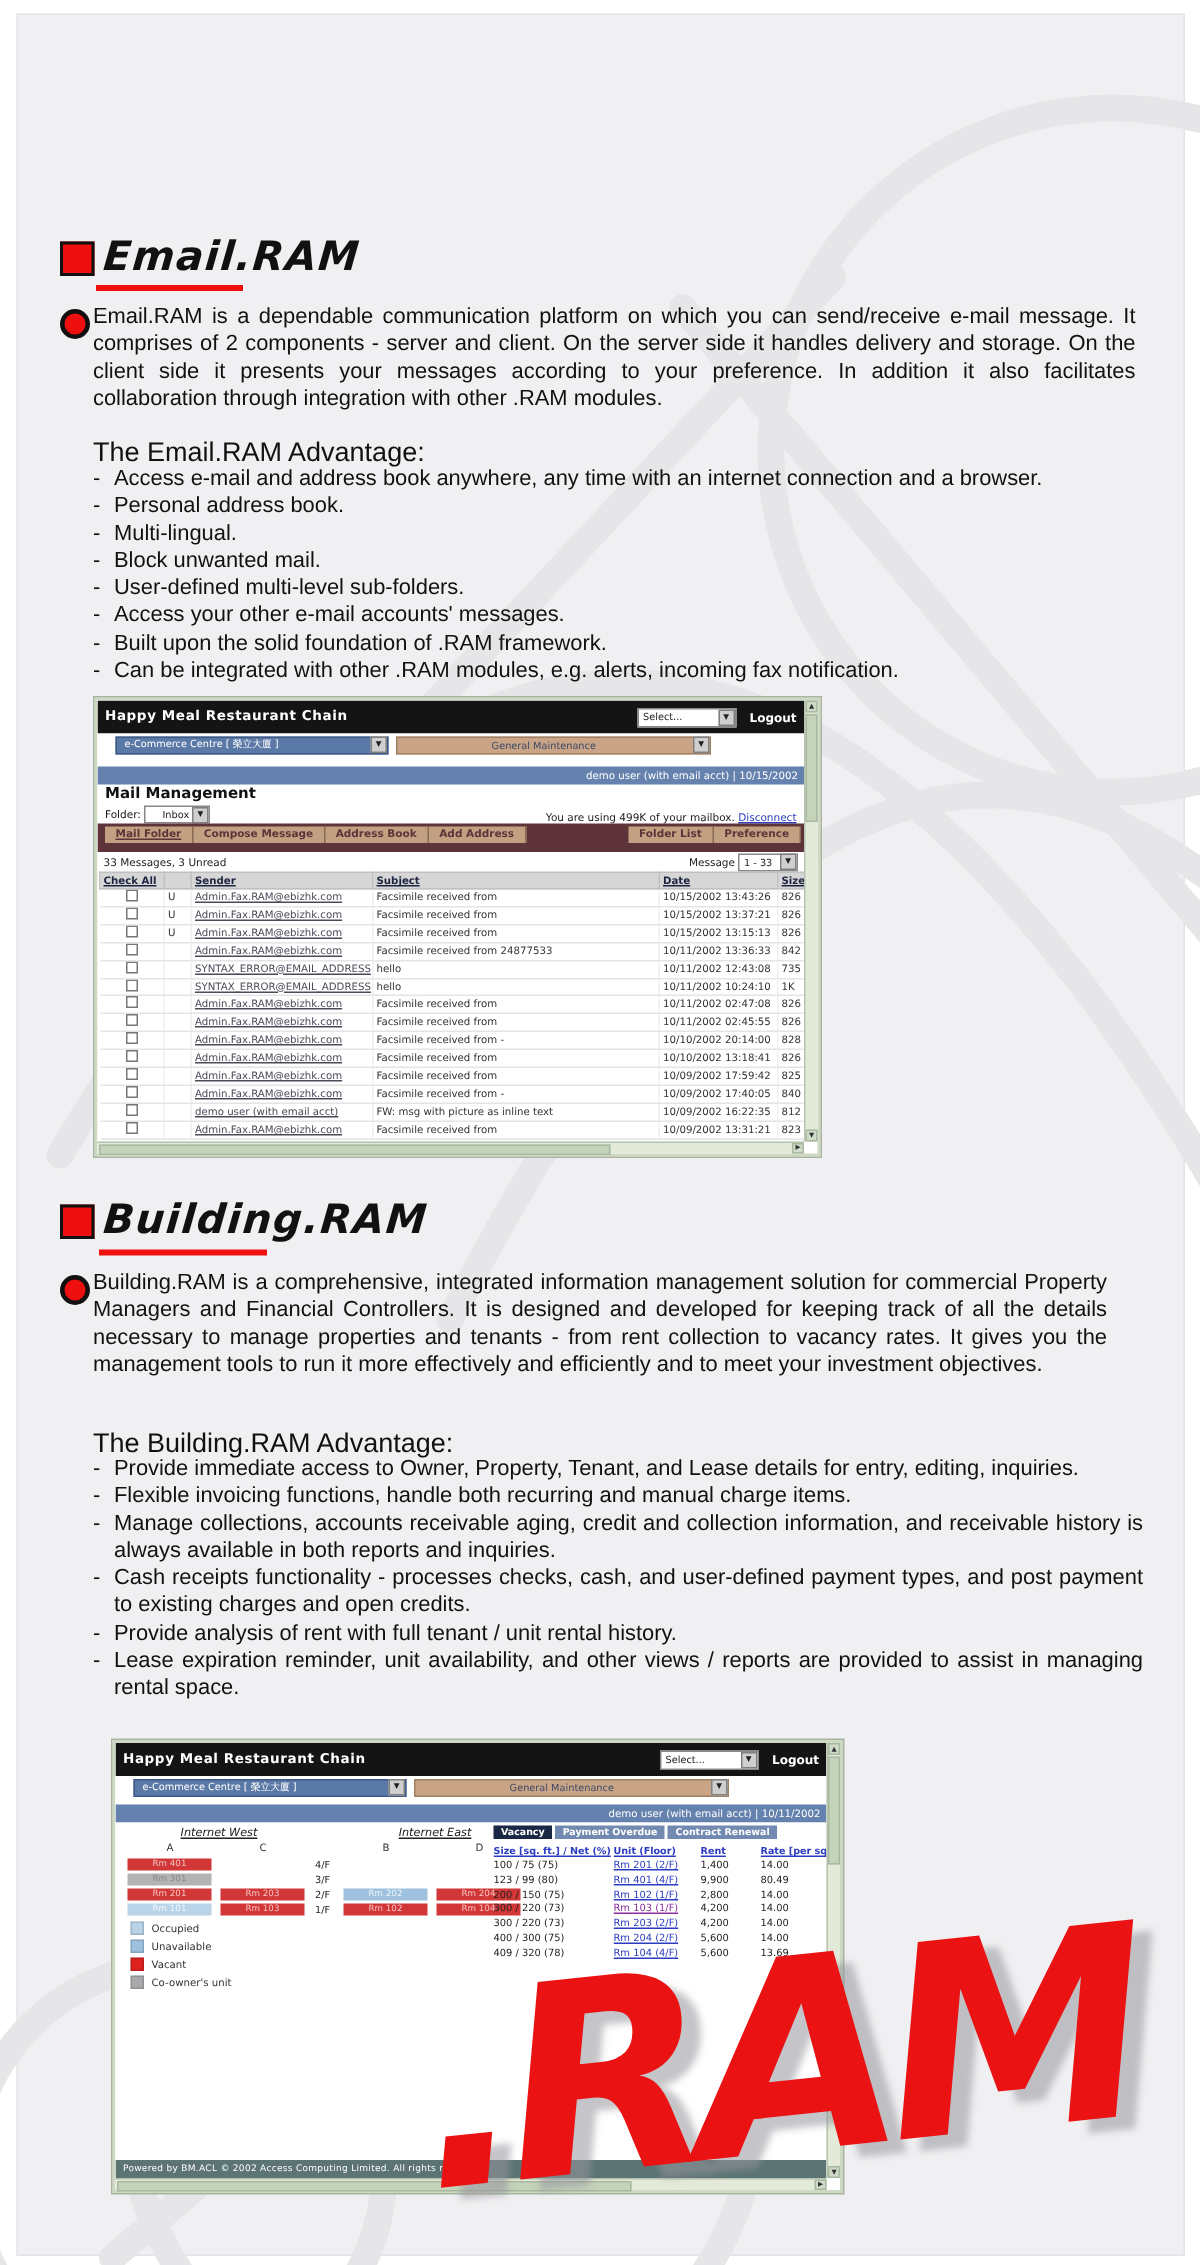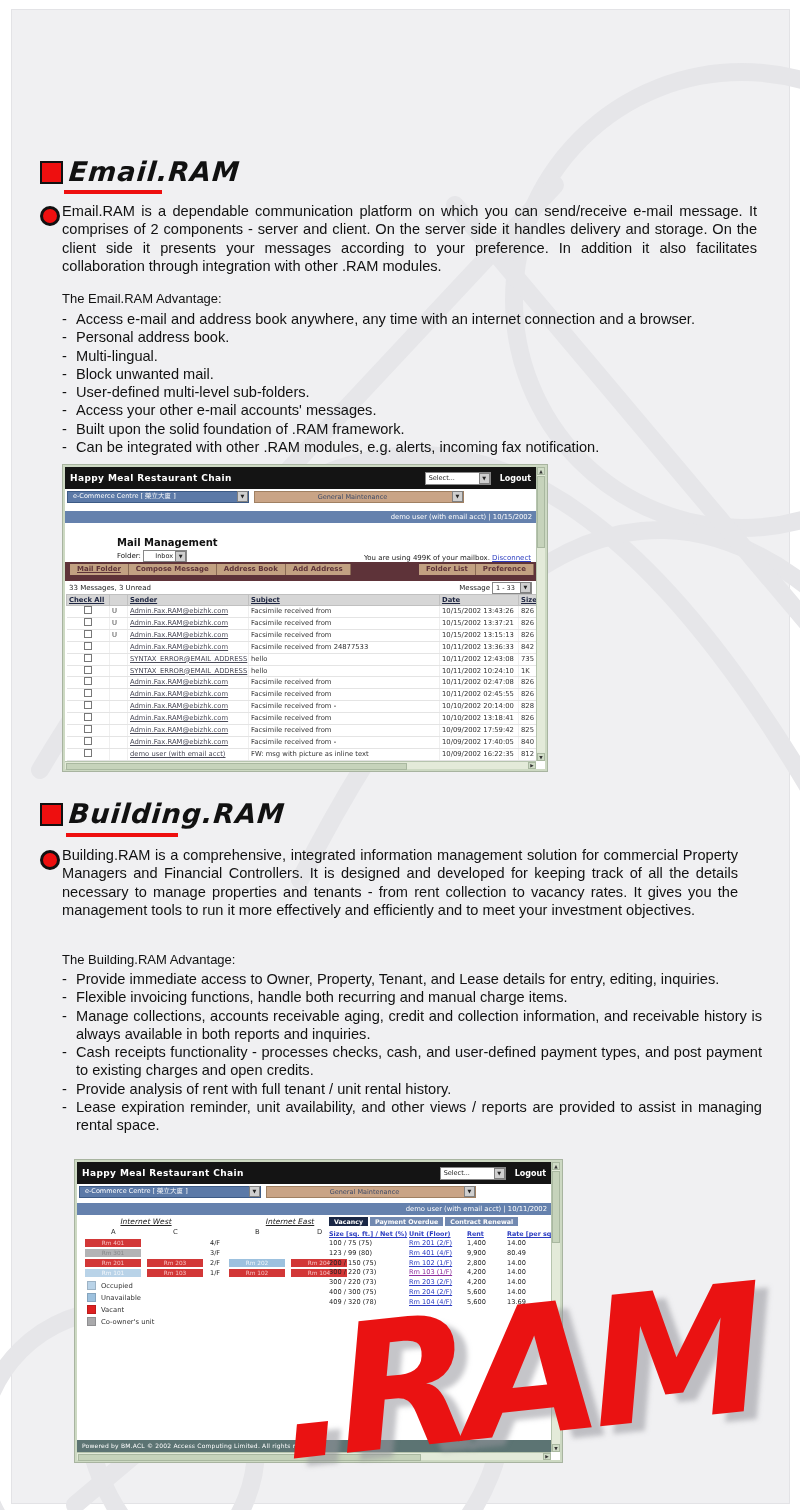--- a/index.html
+++ b/index.html
@@ -15,21 +15,21 @@
   .red-sq{width:19px;height:19px;background:#ee0f0f;border:2px solid #111;margin-top:5px;}
   .hand{font-family:"DejaVu Sans",sans-serif;font-style:italic;font-weight:600;
         font-size:27px;margin-left:6px;transform:skewX(-5deg);letter-spacing:1px;}
   .red-underline{position:absolute;height:4px;background:#ee0f0f;z-index:3;}
 
   
   .dot-bullet{position:absolute;width:14px;height:14px;border-radius:50%;
               background:#ee0f0f;border:3px solid #111;z-index:3;}
   .intro{position:absolute;width:695px;font-size:14.6px;line-height:18.4px;
          text-align:justify;z-index:3;}
-  .adv-title{position:absolute;font-size:13px;z-index:3;}
+  .adv-title{position:absolute;font-size:18px;z-index:3;}
   .advs{position:absolute;width:700px;font-size:14.6px;line-height:18.3px;z-index:3;}
   .adv{display:flex;}
   .adv .dash{width:14px;flex:0 0 14px;}
   .adv .atext{flex:1;text-align:justify;}
 
   
   .shot{position:absolute;background:#fff;border:2px solid #cdd9c3;outline:1px solid #a8b4a0;
         font-family:"DejaVu Sans",sans-serif;z-index:5;box-sizing:border-box;}
   .shot-inner{position:absolute;left:0;top:0;right:9px;bottom:8px;display:flex;
               flex-direction:column;overflow:hidden;background:#fff;}
@@ -37,33 +37,33 @@
             padding:0 5px;flex:0 0 22px;}
   .titlebar .wtitle{font-size:9px;font-weight:bold;letter-spacing:.4px;}
   .tb-right{margin-left:auto;display:flex;align-items:center;}
   .mini-select{background:#fff;color:#222;font-size:6.5px;height:11px;display:flex;
                align-items:center;padding-left:3px;border:1px solid #888;}
   .mini-select .ms-label{width:48px;}
   .dd-arrow{width:9px;height:9px;background:#cfcfcf;border:1px solid #808080;font-size:5px;
             line-height:8px;text-align:center;color:#222;margin-left:2px;}
   .logout{color:#fff;font-weight:bold;font-size:8px;margin-left:9px;}
   .navrow{height:15px;background:#fff;display:flex;align-items:center;gap:5px;
-          padding-left:2px;flex:0 0 15px;}
+          padding-left:12px;flex:0 0 15px;}
   .dd{display:flex;align-items:center;font-size:6.5px;height:12px;box-sizing:border-box;}
   .dd-blue{width:182px;background:#5b79a7;color:#fff;padding-left:5px;border:1px solid #3c5a85;}
   .dd-tan{width:210px;background:#c9a486;color:#3e4a66;border:1px solid #a08062;}
   .dd-tan .dd-label{flex:1;text-align:center;}
   .dd-blue .dd-label{flex:1;}
   .spacer7{flex:0 0 7px;background:#fff;}
   .spacer4{flex:0 0 4px;background:#fff;}
   .userbar{height:12px;background:#6581ad;color:#fff;font-size:6.8px;text-align:right;
            padding:2px 4px 0 0;flex:0 0 12px;box-sizing:border-box;}
 
   
-  .mailhead{display:flex;padding:14px 5px 0 5px;flex:0 0 24px;margin-left:47px;}
+  .mailhead{display:flex;padding:1px 5px 0 5px;flex:0 0 24px;}
   .mm-title{font-size:10px;font-weight:bold;}
   .folder-line{display:flex;align-items:center;font-size:7px;margin-top:2px;}
   .usage{margin-left:auto;align-self:flex-end;font-size:7px;color:#222;}
   .link{color:#2b3cc0;text-decoration:underline;}
   .tabbar{background:#5e3339;display:flex;align-items:flex-start;padding:2px 2px 0 5px;
           flex:0 0 17px;}
   .tab{background:#c2a182;color:#5e3339;font-weight:bold;font-size:7px;height:11px;
        line-height:11px;padding:0 7px;border-right:1px solid #8a6a55;white-space:nowrap;}
   .tab.active{text-decoration:underline;}
   .rtabs{margin-left:auto;display:flex;}

